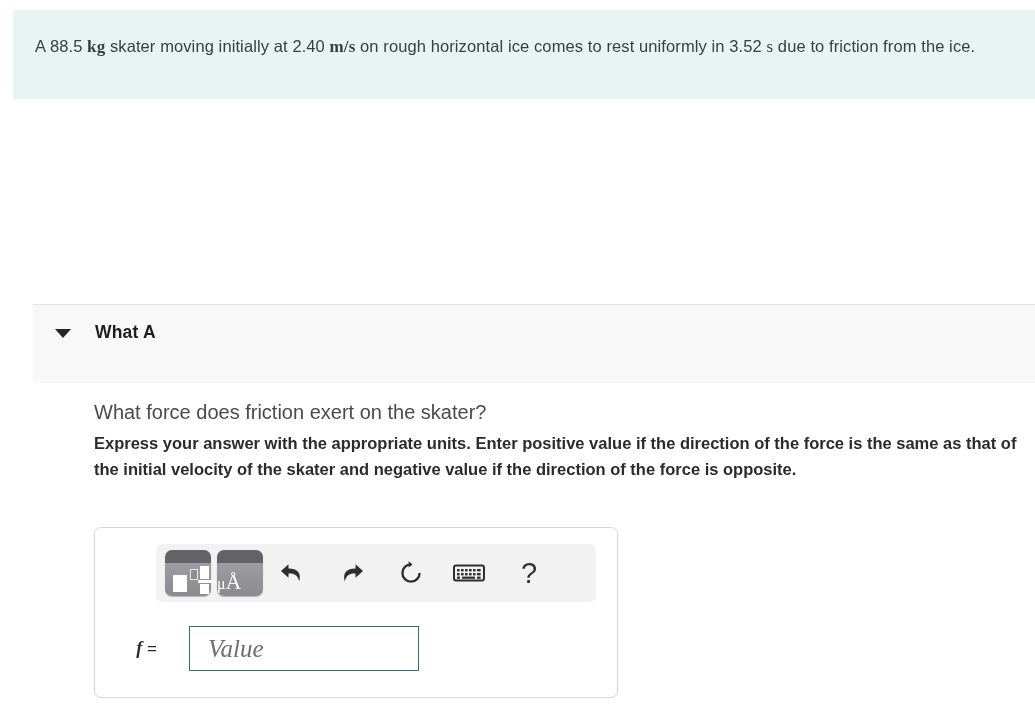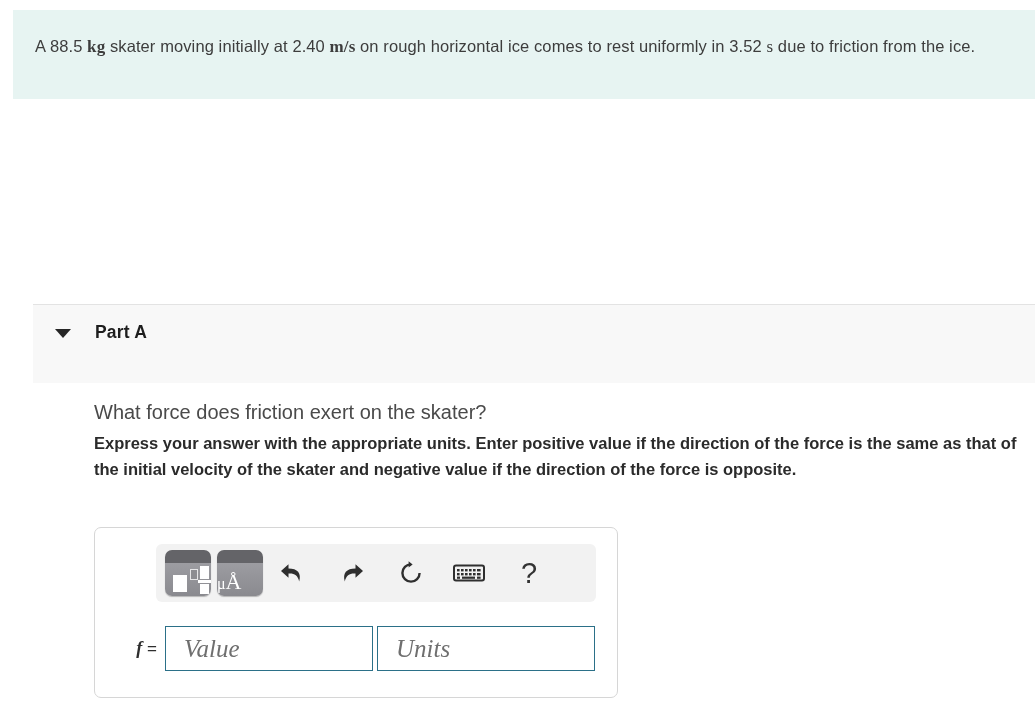--- a/index.html
+++ b/index.html
@@ -239,41 +239,41 @@
     border: 1.5px solid #2b7088;
     box-sizing: border-box;
     background: #ffffff;
     font-family: "Liberation Serif", serif;
     font-style: italic;
     font-size: 25px;
     color: #6f6f6f;
     padding: 0 0 0 18px;
     outline: none;
   }
-  .ans-input.value { width: 208px; }
+  .ans-input.value { width: 230px; margin-left: 24px; }
   .ans-input.units { width: 218px; margin-left: 4px; }
   .ans-input::placeholder {
     color: #6f6f6f;
     opacity: 1;
     font-family: "Liberation Serif", serif;
     font-style: italic;
   }
 </style>
 </head>
 <body>
 
 <div class="statement-banner">
   <div class="statement-text">
     <span class="mathnum">A </span><span class="mathnum">88.5</span><span> </span><span class="mathunit">kg</span><span> skater moving initially at </span><span class="mathnum">2.40</span><span> </span><span class="mathunit">m/s</span><span> on rough horizontal ice comes to rest uniformly in </span><span class="mathnum">3.52</span><span> </span><span class="unit-s">s</span><span> due to friction from the ice.</span>
   </div>
 </div>
 
 <div class="part-band">
   <div class="part-caret"></div>
-  <div class="part-title">Part A</div>
+  <div class="part-title">What A</div>
 </div>
 
 <div class="question-text">What force does friction exert on the skater?</div>
 <div class="instruction-text">Express your answer with the appropriate units. Enter positive value if the direction of the force is the same as that of the initial velocity of the skater and negative value if the direction of the force is opposite.</div>
 
 <div class="answer-box">
 
   <div class="toolbar">
 
     <div class="tool-btn templates">
@@ -331,15 +331,14 @@
     </div>
 
     <div class="tool-icon help">
       <span class="help-glyph">?</span>
     </div>
   </div>
 
   <div class="input-row">
     <div class="var-label"><i>f</i> <span>=</span></div>
     <input class="ans-input value" type="text" placeholder="Value" style="">
-    <input class="ans-input units" type="text" placeholder="Units" style="">
   </div>
 </div>
 
 </body></html>

